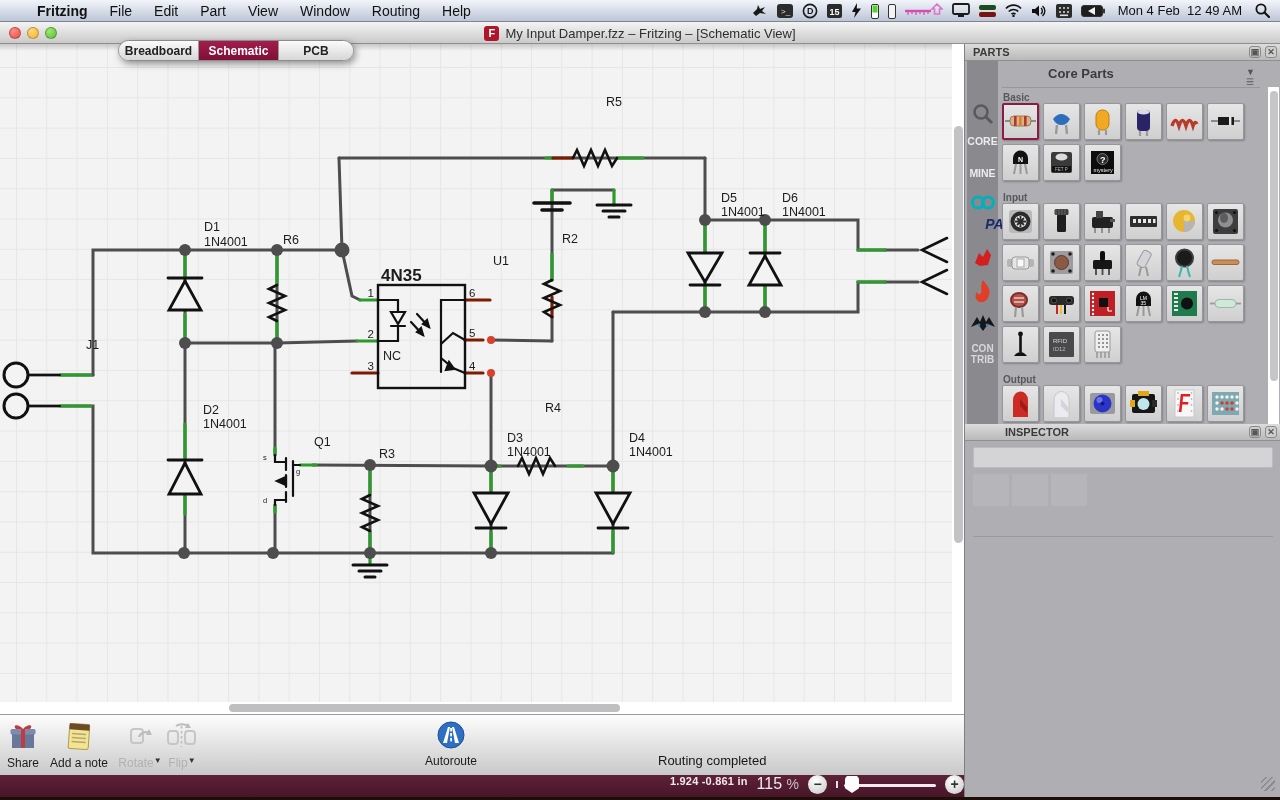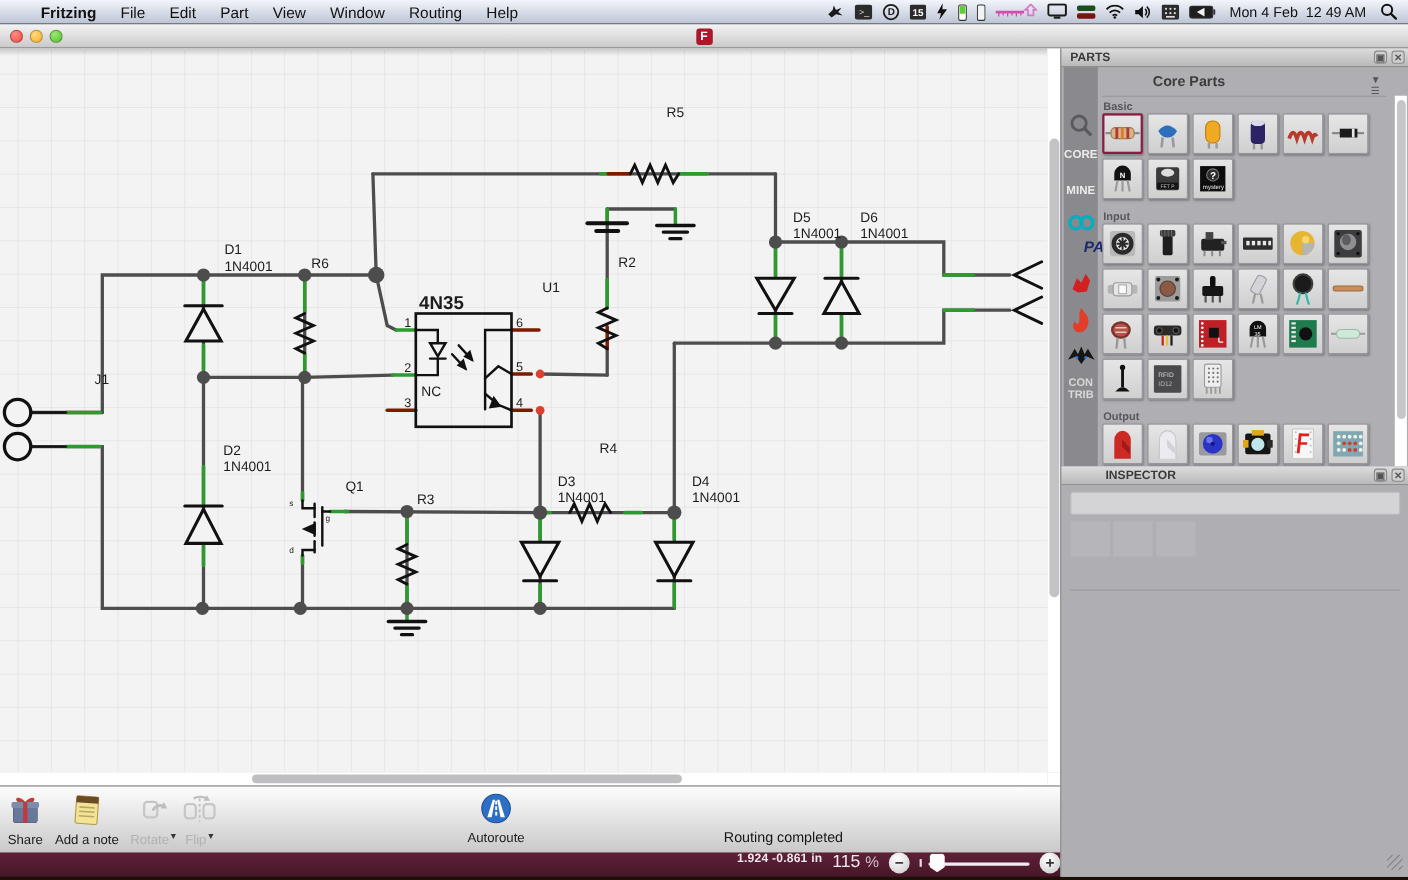--- a/index.html
+++ b/index.html
@@ -247,20 +247,21 @@
 </div>
 
 <div id="window">
 
   <div id="titlebar">
     <span class="tl" id="tl-close"></span>
     <span class="tl" id="tl-min"></span>
     <span class="tl" id="tl-zoom"></span>
     <span id="titlegroup">
       <span id="docicon">F</span>
+      <span id="wintitle">My Input Damper.fzz – Fritzing – [Schematic View]</span>
     </span>
   </div>
 
   <div id="canvas">
     <svg id="schemsvg" width="952" height="658" viewBox="0 0 952 658">
       <g stroke-linecap="round" fill="none">
 
         <g stroke="#4d4d4d" stroke-width="3">
           <polyline points="93,331 93,206 342,206"></polyline>
           <polyline points="28,331 93,331"></polyline>
@@ -491,20 +492,25 @@
         </g>
         <g font-size="7.5">
           <text x="263" y="416">s</text>
           <text x="296" y="430">g</text>
           <text x="263" y="459">d</text>
         </g>
       </g>
     </svg>
   </div>
 
+  <div id="tabbar">
+    <div class="tab" style="width:80px">Breadboard</div>
+    <div class="tab active" style="width:80px">Schematic</div>
+    <div class="tab" style="width:74px">PCB</div>
+  </div>
 
   <div id="vscroll">
       <div id="vthumb"></div>
     </div>
   <div id="hscroll">
       <div id="hthumb"></div>
     </div>
   <div id="sbcorner"></div>
 
   <div id="toolbar">

